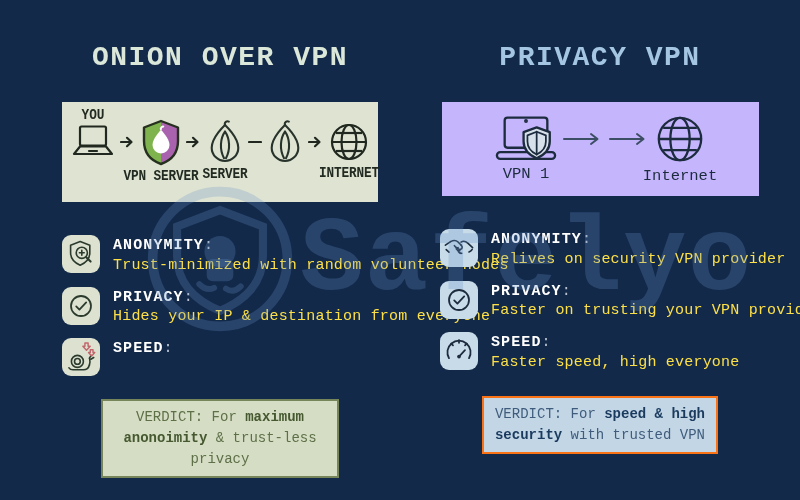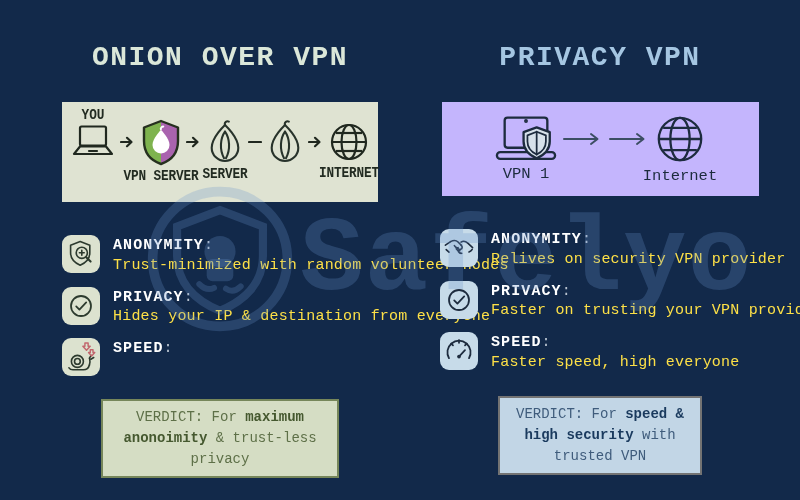--- a/index.html
+++ b/index.html
@@ -41,21 +41,21 @@
   .ftext { white-space:nowrap; font-size:15px; line-height:1.32; padding-top:1px; }
   .fhead { color:#ffffff; font-weight:700; letter-spacing:1.1px; }
   .fcolon { color:#b9c3d0; font-weight:400; letter-spacing:0; }
   .fdesc { color:#fde047; letter-spacing:0.2px; }
 
   
   .verdict { margin-top:23px; box-sizing:border-box; text-align:center;
              font-size:14px; line-height:1.5; padding:6px 8px; }
   .verdict-left  { width:238px; background:#d5ddc4; border:2px solid #76865a; color:#5e7048; }
   .verdict-left b  { color:#45582f; }
-  .verdict-right { width:204px; background:#c2d6e6; border:2px solid #737373; color:#3f5c7c; }
+  .verdict-right { width:236px; background:#c2d6e6; border:2px solid #f97316; color:#3f5c7c; }
   .verdict-right b { color:#1a3a5e; }
 
   
   .watermark { position:absolute; left:146px; top:183px; height:156px;
                display:flex; align-items:center; gap:6px; pointer-events:none; }
   .wm-text { font-size:106px; font-weight:700; color:rgba(106,148,205,0.26); letter-spacing:1px; }
 </style>
 </head>
 <body>
 

